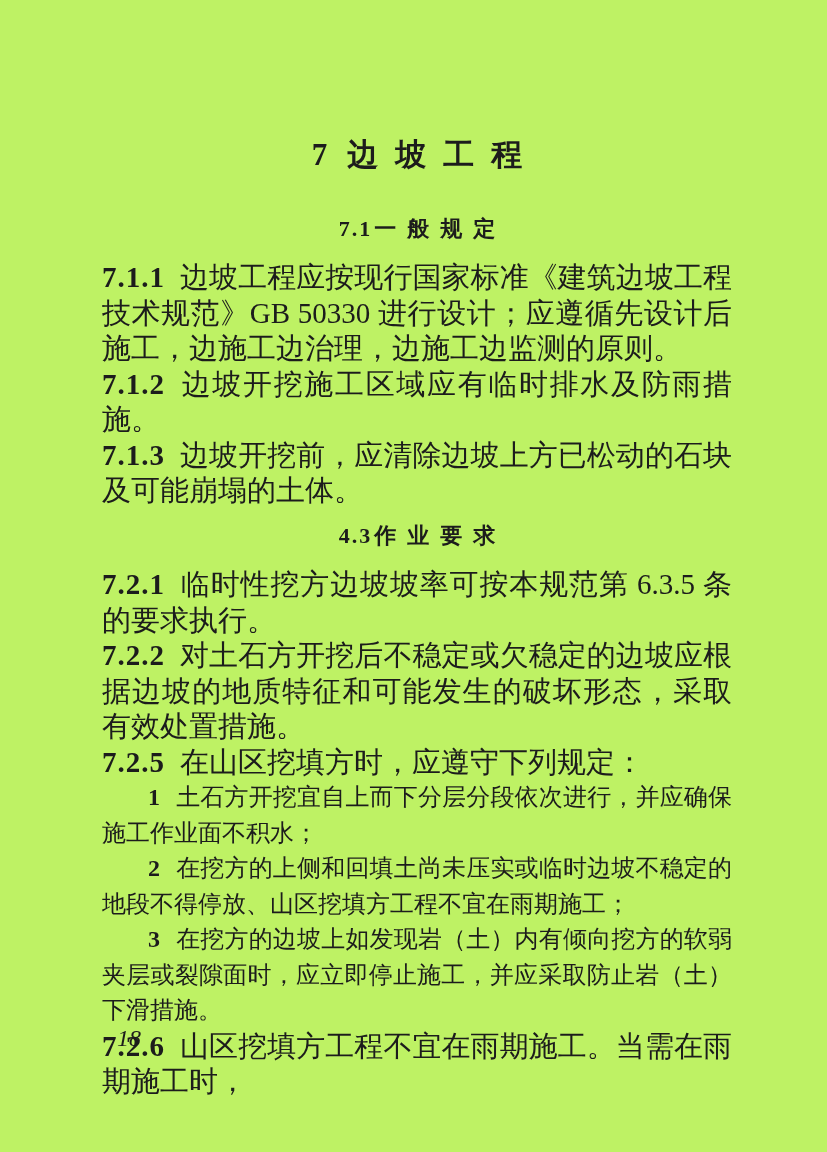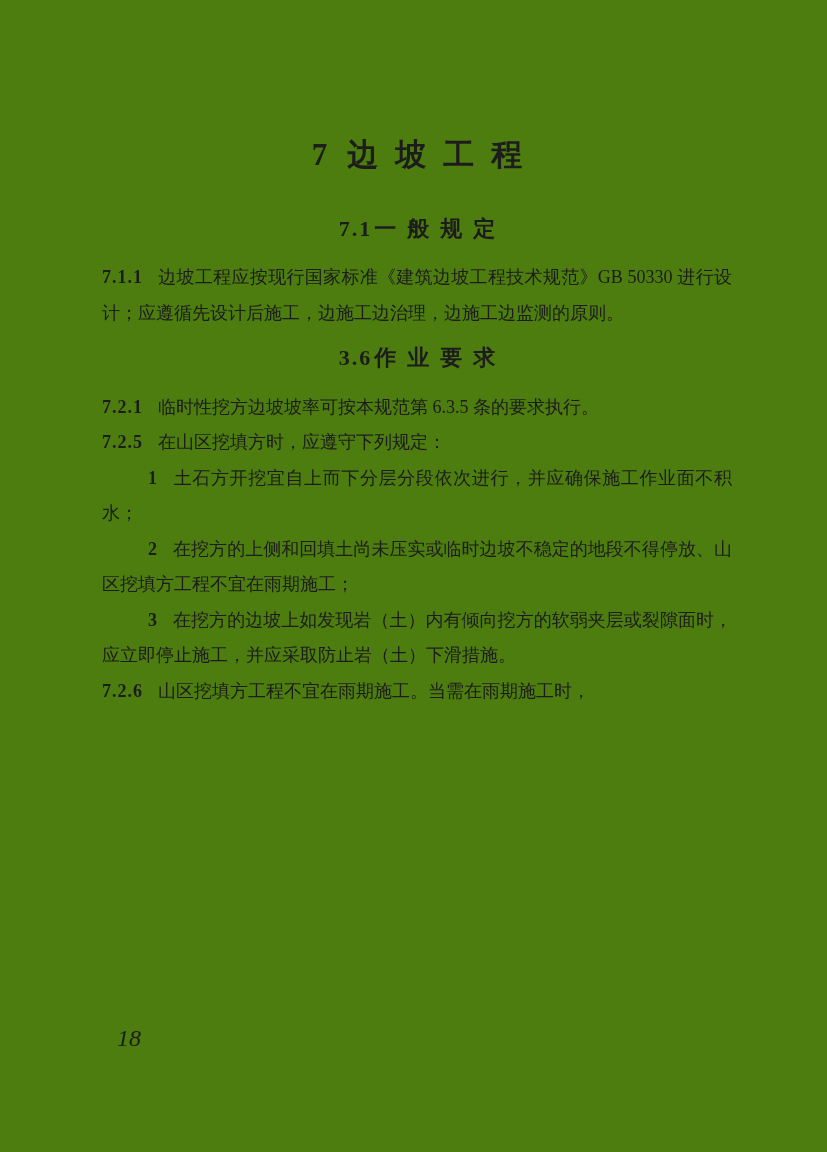--- a/index.html
+++ b/index.html
@@ -1,21 +1,21 @@
 <!DOCTYPE html>
 <html><head>
 <meta charset="utf-8">
 <style>
   html, body { margin: 0; padding: 0; background: #e8e8e8; }
   .page {
     position: relative;
     width: 827px;
     height: 1152px;
     margin: 0 auto;
-    background: #4d7c0f;
+    background: #bef264;
     color: #1c1c1c;
     font-family: "Liberation Serif", "DejaVu Serif", serif;
     overflow: hidden;
     box-sizing: border-box;
   }
   .content {
     position: absolute;
     left: 102px;
     top: 138px;
     width: 630px;
@@ -37,32 +37,32 @@
     font-size: 22px;
     font-weight: bold;
     line-height: 1.2;
     white-space: nowrap;
   }
   h2 .section-number { margin-right: 2px; letter-spacing: 2px; }
   h2 .section-title { letter-spacing: 11px; margin-right: -11px; }
 
   p.clause {
     margin: 0;
-    font-size: 18px;
+    font-size: 29px;
     line-height: 35.5px;
     text-align: justify;
   }
   p.clause .clause-number {
     font-weight: bold;
     margin-right: 15px;
     letter-spacing: 1px;
   }
   p.subitem {
     margin: 0;
-    font-size: 18px;
+    font-size: 24px;
     line-height: 35.5px;
     text-align: justify;
     text-indent: 46px;
   }
   p.subitem .subitem-number {
     font-weight: bold;
     margin-right: 16px;
   }
   .page-number {
     position: absolute;
@@ -83,27 +83,36 @@
       <span class="chapter-number">7</span><span class="chapter-title">边坡工程</span>
     </h1>
 
     <h2 class="section-heading">
       <span class="section-number">7.1</span><span class="section-title">一般规定</span>
     </h2>
 
     <p class="clause">
       <span class="clause-number">7.1.1</span><span>边坡工程应按现行国家标准《建筑边坡工程技术规范》GB 50330 进行设计；应遵循先设计后施工，边施工边治理，边施工边监测的原则。</span>
     </p>
+    <p class="clause">
+      <span class="clause-number">7.1.2</span><span>边坡开挖施工区域应有临时排水及防雨措施。</span>
+    </p>
+    <p class="clause">
+      <span class="clause-number">7.1.3</span><span>边坡开挖前，应清除边坡上方已松动的石块及可能崩塌的土体。</span>
+    </p>
 
     <h2 class="section-heading">
-      <span class="section-number">3.6</span><span class="section-title">作业要求</span>
+      <span class="section-number">4.3</span><span class="section-title">作业要求</span>
     </h2>
 
     <p class="clause">
       <span class="clause-number">7.2.1</span><span>临时性挖方边坡坡率可按本规范第 6.3.5 条的要求执行。</span>
+    </p>
+    <p class="clause">
+      <span class="clause-number">7.2.2</span><span>对土石方开挖后不稳定或欠稳定的边坡应根据边坡的地质特征和可能发生的破坏形态，采取有效处置措施。</span>
     </p>
     <p class="clause">
       <span class="clause-number">7.2.5</span><span>在山区挖填方时，应遵守下列规定：</span>
     </p>
 
     <p class="subitem">
       <span class="subitem-number">1</span><span>土石方开挖宜自上而下分层分段依次进行，并应确保施工作业面不积水；</span>
     </p>
     <p class="subitem">
       <span class="subitem-number">2</span><span>在挖方的上侧和回填土尚未压实或临时边坡不稳定的地段不得停放、山区挖填方工程不宜在雨期施工；</span>

